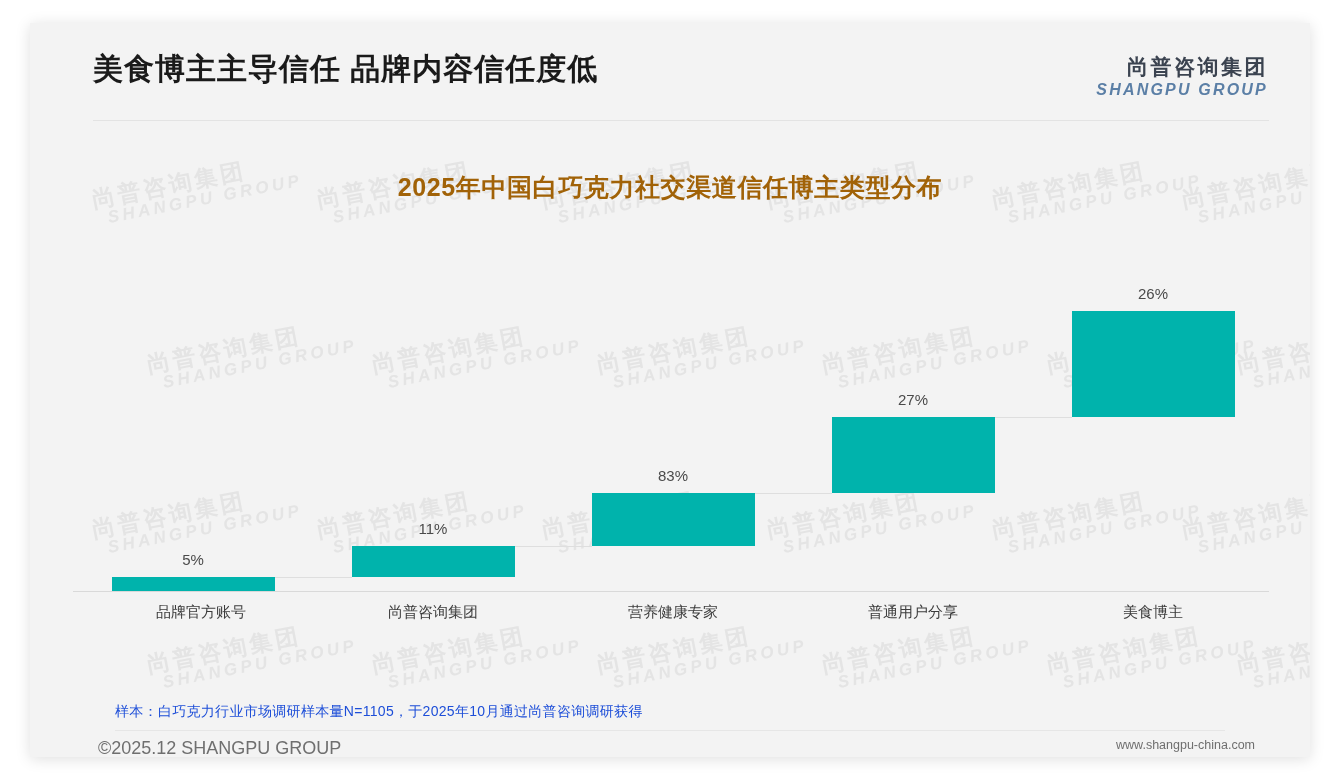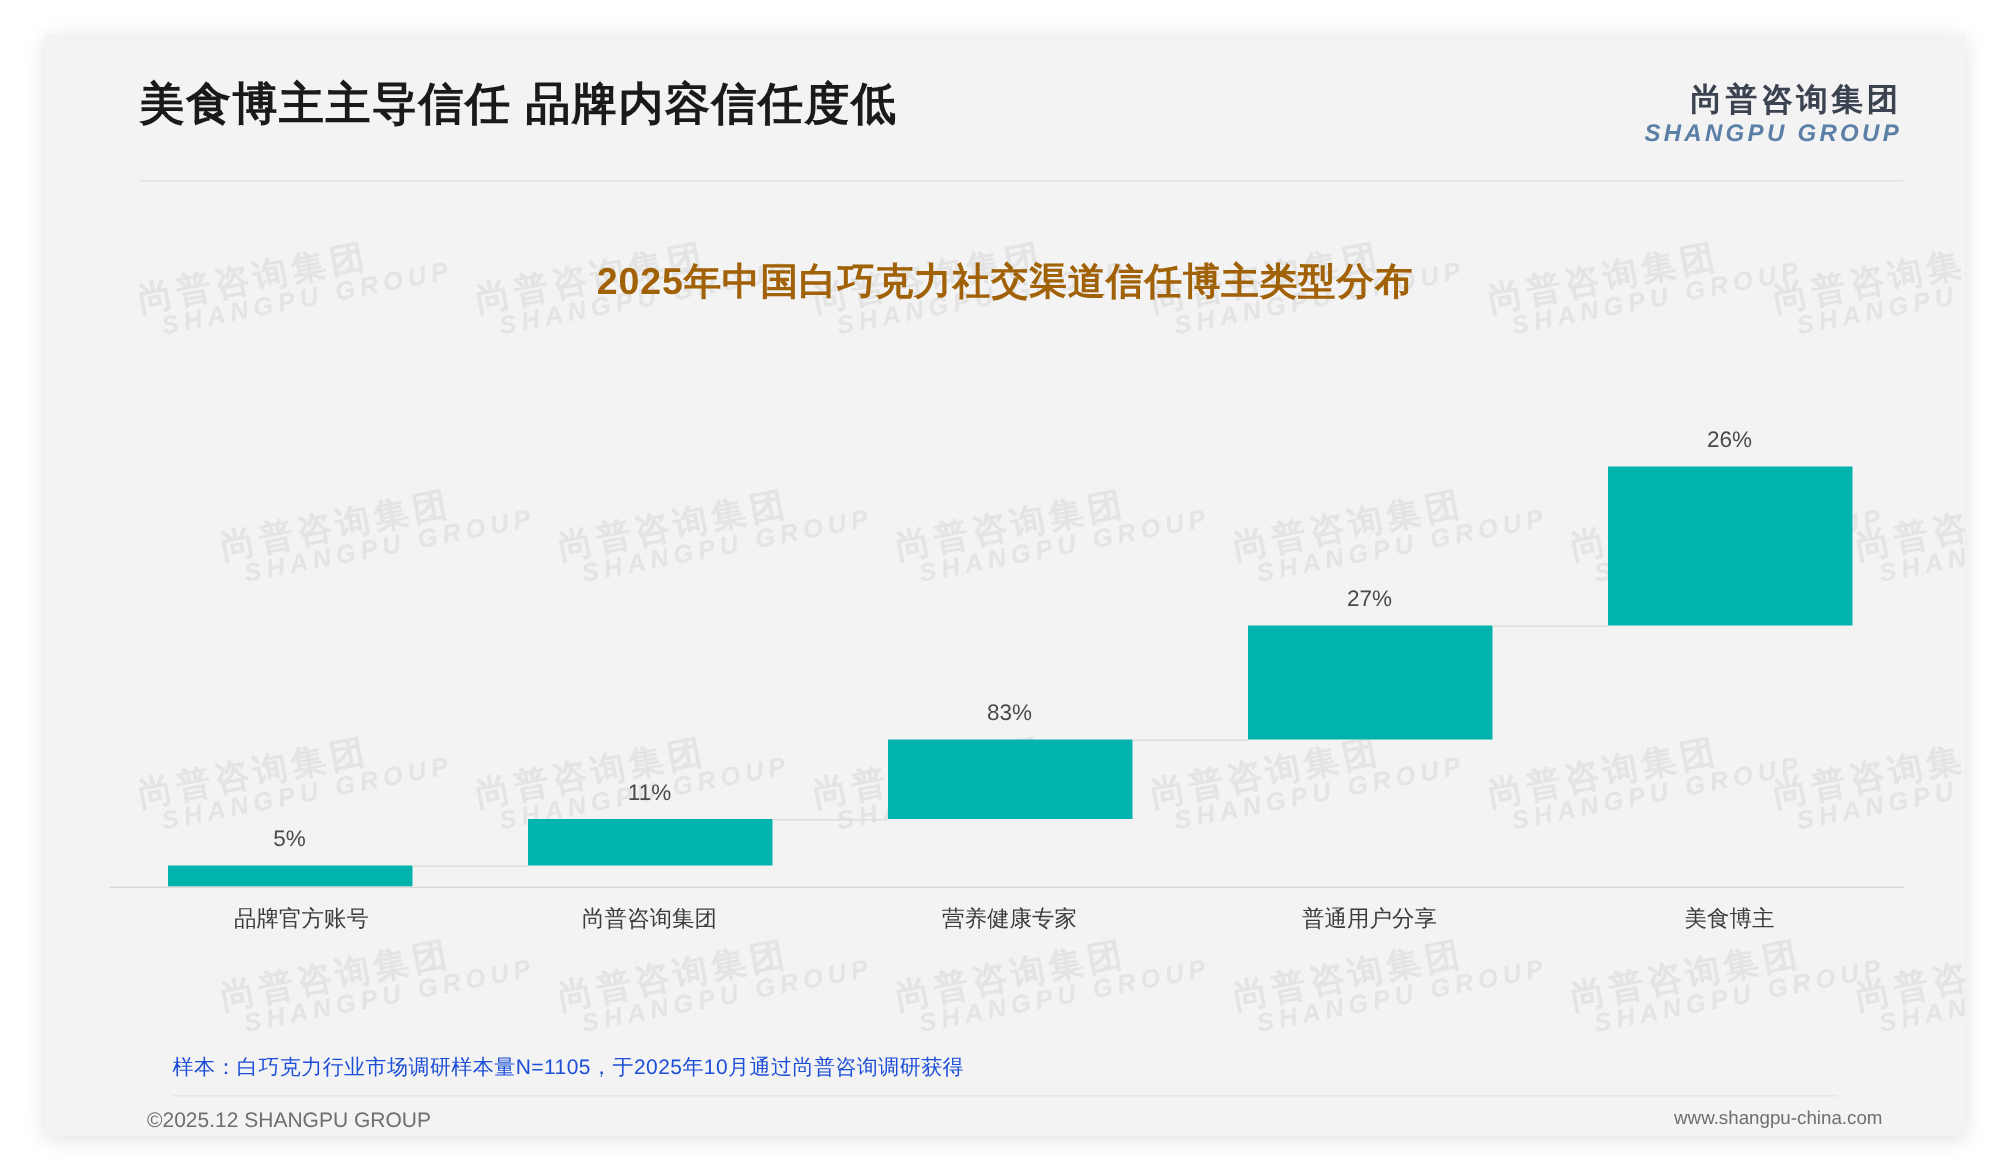--- a/index.html
+++ b/index.html
@@ -37,21 +37,21 @@
   .bar{position:absolute;background:#00b3ac;}
   .connector{position:absolute;height:1px;background:#dedede;}
   .vlabel{position:absolute;font-size:15px;color:#4a4a4a;text-align:center;white-space:nowrap;}
   .catlabel{position:absolute;font-size:15px;color:#3c3c3c;text-align:center;white-space:nowrap;}
 
   .cat-row{position:absolute;left:43px;top:580px;width:1196px;height:24px;z-index:5;}
 
   
   .note{position:absolute;left:85px;top:680px;font-size:14px;color:#1d4ed8;letter-spacing:.3px;z-index:5;}
   .note-rule{position:absolute;left:85px;top:707px;width:1110px;height:1px;background:#e6e6e6;z-index:5;}
-  .foot-left{position:absolute;left:68px;top:715px;font-size:14px;color:#6f6f6f;z-index:5;}
+  .foot-left{position:absolute;left:68px;top:715px;font-size:18px;color:#6f6f6f;z-index:5;}
   .foot-right{position:absolute;right:55px;top:715px;font-size:12.5px;color:#6f6f6f;z-index:5;}
 </style>
 </head>
 <body>
 
 <div class="page">
   <div class="slide">
 
     <div class="wm-layer" id="wmLayer">
         <div class="wm" style="left: 60px; top: 165px;">

